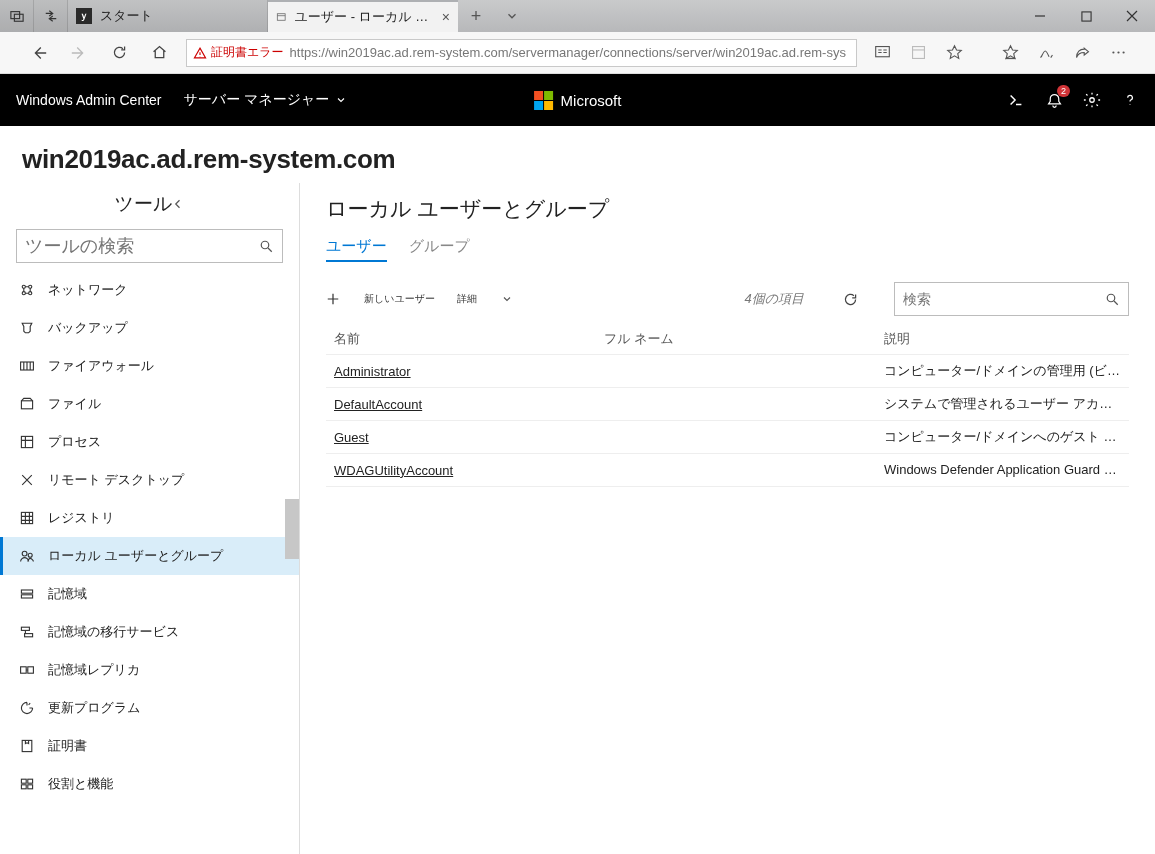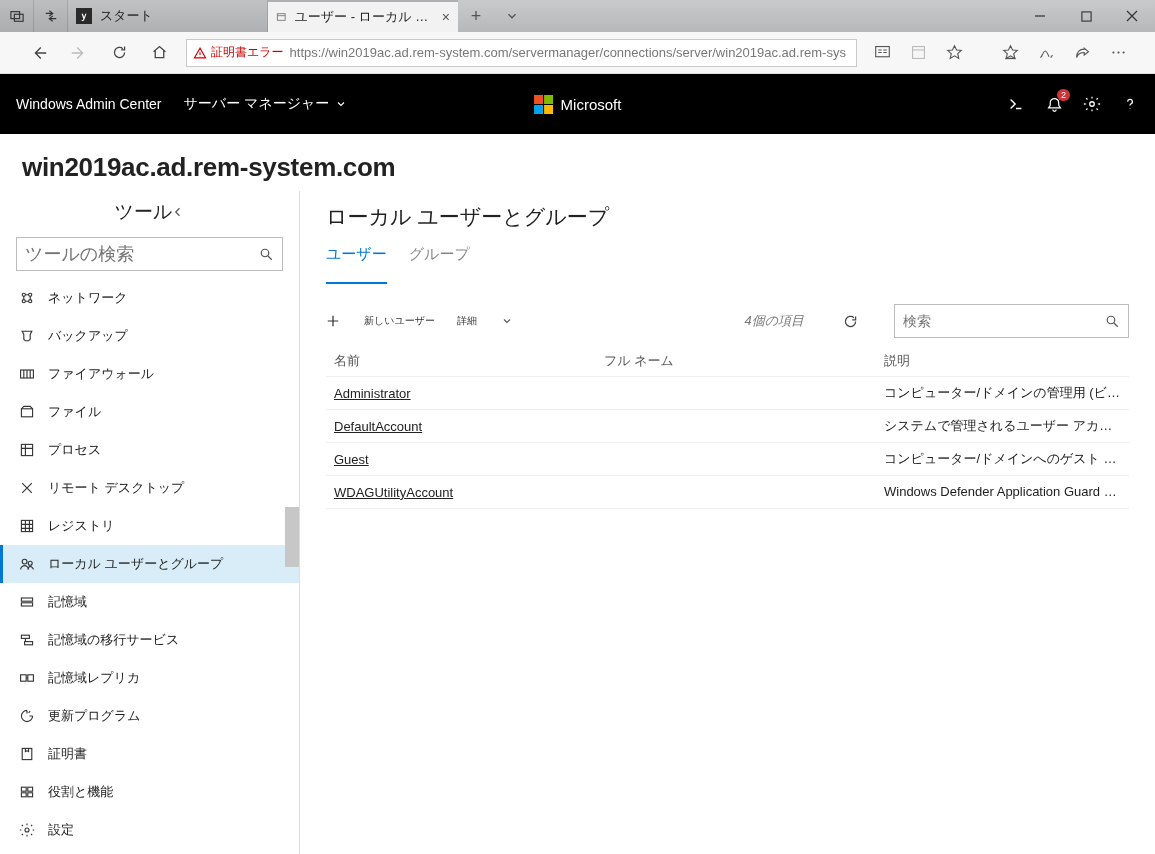--- a/index.html
+++ b/index.html
@@ -22,21 +22,21 @@
   .addrbar { height:42px; background:#f7f7f7; border-bottom:1px solid #ddd; display:flex; align-items:center; padding:0 20px; gap:2px;}
   .addr-btn { width:38px; height:38px; display:flex; align-items:center; justify-content:center; color:#555;}
   .addr-btn.disabled{color:#bbb;}
   .addr-field { flex:1; height:28px; border:1px solid #c9c9c9; background:#fff; display:flex; align-items:center; padding:0 6px; gap:6px; margin:0 6px;}
   .cert-badge { display:flex; align-items:center; gap:4px; color:#c00; font-size:12px;}
   .url-text { color:#777; font-size:13px; white-space:nowrap; overflow:hidden;}
   .addr-right { display:flex; align-items:center; gap:2px;}
   .addr-right .addr-btn{width:34px;}
 
   
-  .wac-header { height:60px; background:#000; color:#fff; display:flex; align-items:center; padding:0 16px; gap:20px; }
+  .wac-header { height:52px; background:#000; color:#fff; display:flex; align-items:center; padding:0 16px; gap:20px; }
   .wac-header .breadcrumb { font-size:14px; display:flex; align-items:center; gap:22px;}
   .wac-header .dd { display:flex; align-items:center; gap:6px;}
   .wac-header .ms-logo { position:absolute; left:50%; transform:translateX(-50%); display:flex; align-items:center; gap:8px; font-size:15px;}
   .logo-sq { display:grid; grid-template-columns:9px 9px; grid-template-rows:9px 9px; gap:1px;}
   .logo-sq span:nth-child(1){background:#f25022;}
   .logo-sq span:nth-child(2){background:#7fba00;}
   .logo-sq span:nth-child(3){background:#00a4ef;}
   .logo-sq span:nth-child(4){background:#ffb900;}
   .wac-header .actions { margin-left:auto; display:flex; align-items:center; gap:20px;}
   .wac-header .actions .ico { position:relative; width:18px; height:18px; display:flex; align-items:center; justify-content:center;}
@@ -59,21 +59,21 @@
   .tool-item { height:38px; display:flex; align-items:center; gap:12px; padding:0 18px; cursor:pointer;}
   .tool-item.selected{background:#d9edf9;}
   .tool-item.selected::before{content:""; position:absolute; left:0; width:3px; height:38px; background:#0078d4;}
   .tool-item .ticon{width:18px; height:18px; display:flex; align-items:center; justify-content:center; color:#333;}
   .scroll-thumb{position:absolute; right:0; top:228px; width:14px; height:60px; background:#c7c7c7;}
 
   
   .main { flex:1; padding:10px 26px 0 26px; position:relative;}
   .main h1 { font-size:21px; font-weight:400; margin-bottom:14px; margin-top:2px;}
   .tabs-row { display:flex; gap:22px; border-bottom:0; margin-bottom:20px;}
-  .tab { padding-bottom:18px; font-size:15px; color:#888; cursor:pointer;}
+  .tab { padding-bottom:4px; font-size:15px; color:#888; cursor:pointer;}
   .tab.active{ color:#0078d4; border-bottom:2px solid #0078d4;}
   .cmdbar { display:flex; align-items:center; gap:22px; margin-bottom:8px;}
   .cmd { display:flex; align-items:center; gap:24px; color:#333; cursor:pointer; font-size:10px;text-align:right;}
   .cmdbar .count { margin-left:auto; color:#777; font-style:italic;}
   .refresh { width:20px; height:20px; display:flex; align-items:center; justify-content:center; cursor:pointer; margin-left:14px;}
   .main-search { width:235px; height:34px; border:1px solid #bcbcbc; display:flex; align-items:center; padding:0 8px; margin-left:12px;}
   .main-search input{border:none; outline:none; flex:1; font-size:14px;}
 
   table.users { width:100%; border-collapse:collapse; margin-top:6px; font-size:13px;}
   table.users th { text-align:left; font-weight:400; color:#555; padding:6px 8px; border-bottom:1px solid #eee;}
@@ -403,29 +403,20 @@
         <div class="tool-item">
           <span class="ticon">
             <svg width="16" height="16" viewBox="0 0 20 20" fill="none" stroke="#333" stroke-width="1.4">
               <rect x="3" y="4" width="6" height="5"></rect>
               <rect x="11" y="4" width="6" height="5"></rect>
               <rect x="3" y="11" width="6" height="5"></rect>
               <rect x="11" y="11" width="6" height="5"></rect>
             </svg>
           </span>
           <span>役割と機能</span>
-        </div>
-        <div class="tool-item">
-          <span class="ticon">
-            <svg width="16" height="16" viewBox="0 0 20 20" fill="none" stroke="#333" stroke-width="1.4">
-              <circle cx="10" cy="10" r="2.5"></circle>
-              <path d="M10 2v2m0 12v2M3 10H1m18 0h-2M5 5L3.5 3.5M16.5 16.5L15 15M15 5l1.5-1.5M3.5 16.5L5 15"></path>
-            </svg>
-          </span>
-          <span>設定</span>
         </div>
       </div>
   </div>
 
   <div class="main">
     <h1>ローカル ユーザーとグループ</h1>
     <div class="tabs-row">
       <div class="tab active">ユーザー</div>
       <div class="tab">グループ</div>
     </div>

